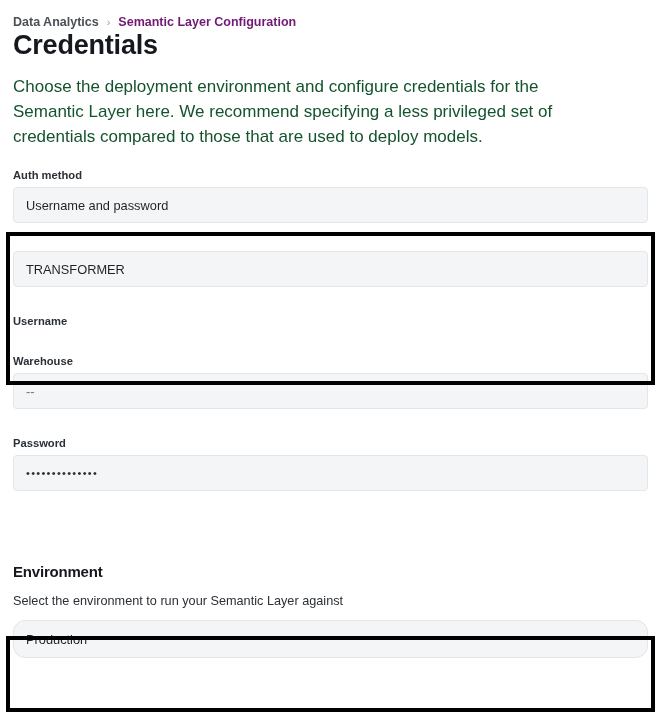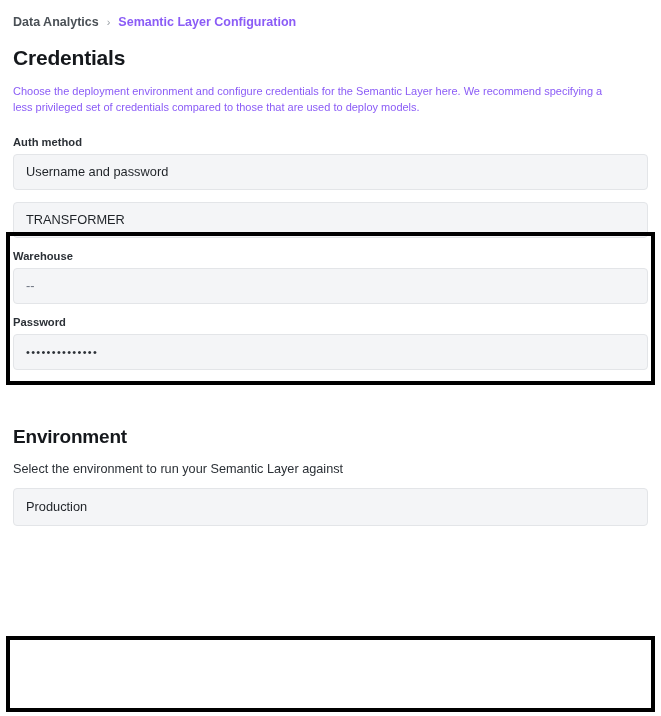--- a/index.html
+++ b/index.html
@@ -23,56 +23,55 @@
     position: relative;
   }
 
   
   .breadcrumb {
     display: flex;
     align-items: center;
     font-size: 12.5px;
     font-weight: bold;
     gap: 8px;
-    margin-bottom: 16px;
     height: 16px;
   }
   .breadcrumb .crumb-link {
     color: #4a5056;
     text-decoration: none;
     white-space: nowrap;
   }
   .breadcrumb .crumb-sep {
     color: #9aa0a6;
     font-size: 11px;
     font-weight: normal;
   }
   .breadcrumb .crumb-current {
-    color: #8b5cf6;
+    color: #701a75;
     white-space: nowrap;
   }
 
   h1.section-title {
-    font-size: 21px;
+    font-size: 27px;
     font-weight: bold;
     margin: 0 0 13px 0;
     letter-spacing: -0.2px;
     color: #15181c;
   }
 
   p.desc {
-    font-size: 11px;
+    font-size: 17px;
     line-height: 1.48;
     margin: 0 0 20px 0;
-    color: #8b5cf6;
+    color: #14532d;
     max-width: 592px;
   }
 
   .field {
-    margin-bottom: 12px;
+    margin-bottom: 28px;
   }
   .field-label {
     font-size: 11.2px;
     font-weight: bold;
     color: #2b3036;
     margin-bottom: 6px;
     display: block;
   }
   .field-input {
     height: 36px;
@@ -112,36 +111,36 @@
   #outline-environment {
     left: 6px;
     top: 636px;
     width: 649px;
     height: 76px;
   }
 
   .spacer-lg { height: 44px; }
 
   h2.env-title {
-    font-size: 19px;
+    font-size: 15px;
     font-weight: bold;
     margin: 0 0 14px 0;
     color: #15181c;
     letter-spacing: -0.2px;
   }
   p.env-desc {
     font-size: 12.7px;
     margin: 0 0 12px 0;
     color: #2b3036;
   }
   .env-select {
     height: 38px;
     background: #f4f5f7;
     border: 1px solid #e3e5e8;
-    border-radius: 4px;
+    border-radius: 12px;
     display: flex;
     align-items: center;
     padding: 0 12px;
     font-size: 12.8px;
     color: #1f2328;
     box-sizing: border-box;
     width: 100%;
   }
 </style>
 </head>
@@ -161,20 +160,21 @@
   <div class="field">
     <span class="field-label">Auth method</span>
     <div class="field-input">Username and password</div>
   </div>
 
   <div class="field">
     <div class="field-input">TRANSFORMER</div>
   </div>
 
   <div class="field">
+    <span class="field-label">Username</span>
   </div>
 
   <div class="field">
     <span class="field-label">Warehouse</span>
     <div class="field-input muted">--</div>
   </div>
 
   <div class="field">
     <span class="field-label">Password</span>
     <div class="field-input dots">••••••••••••••</div>

